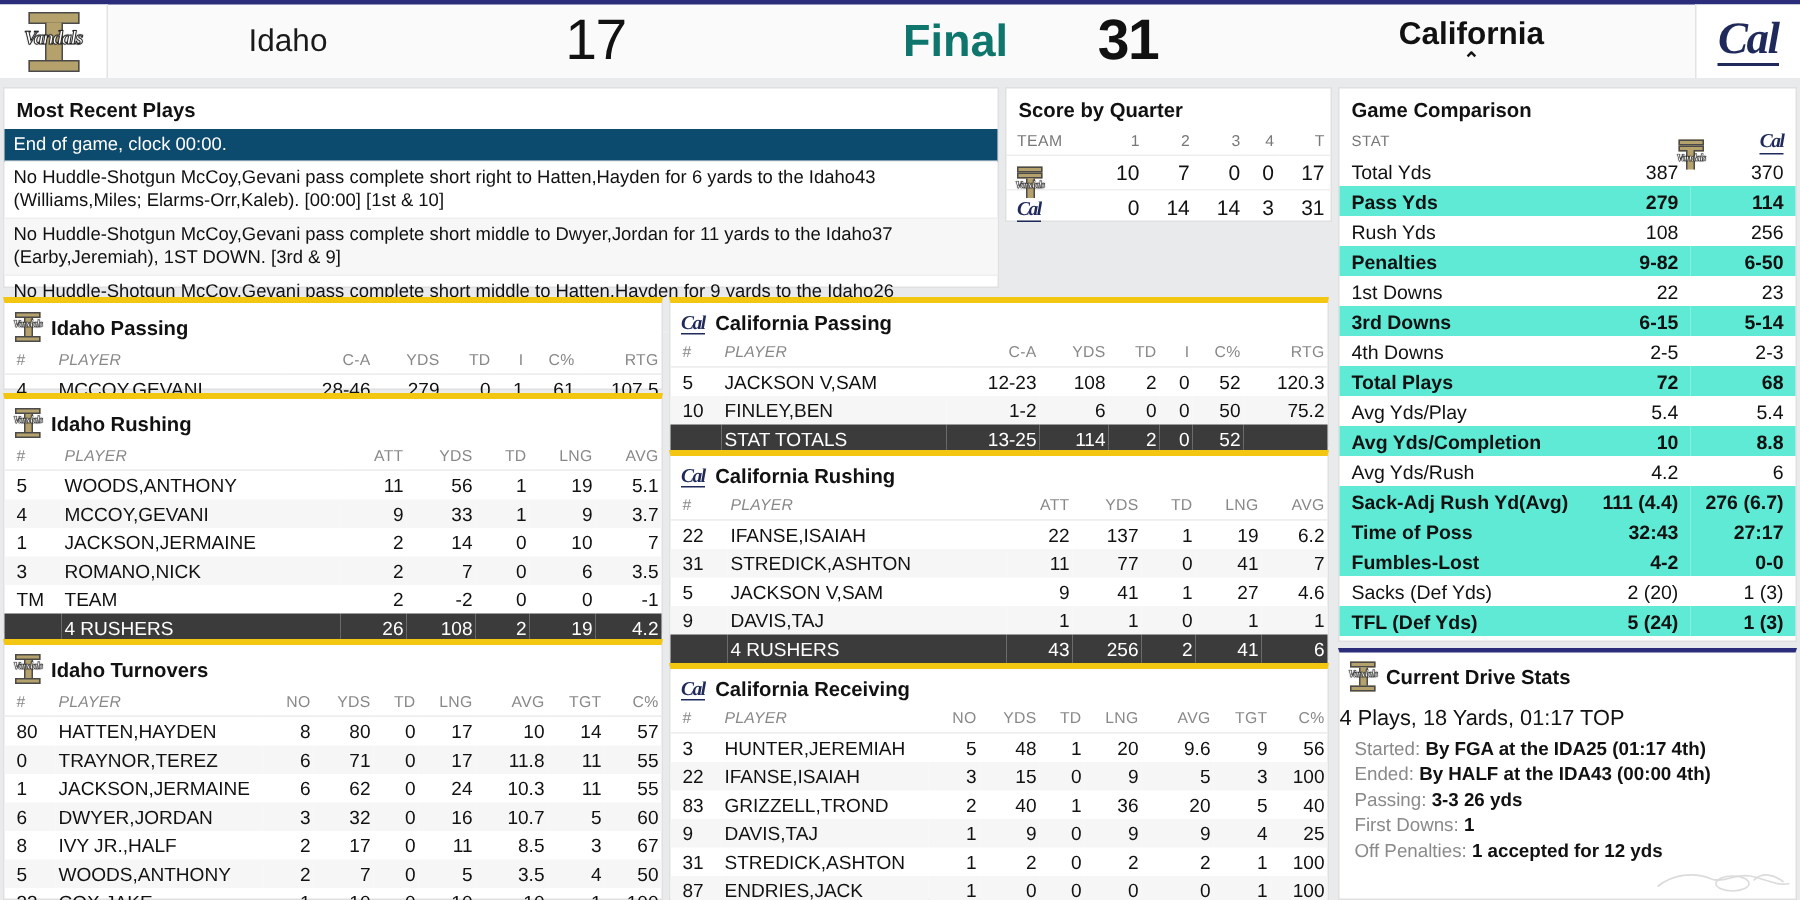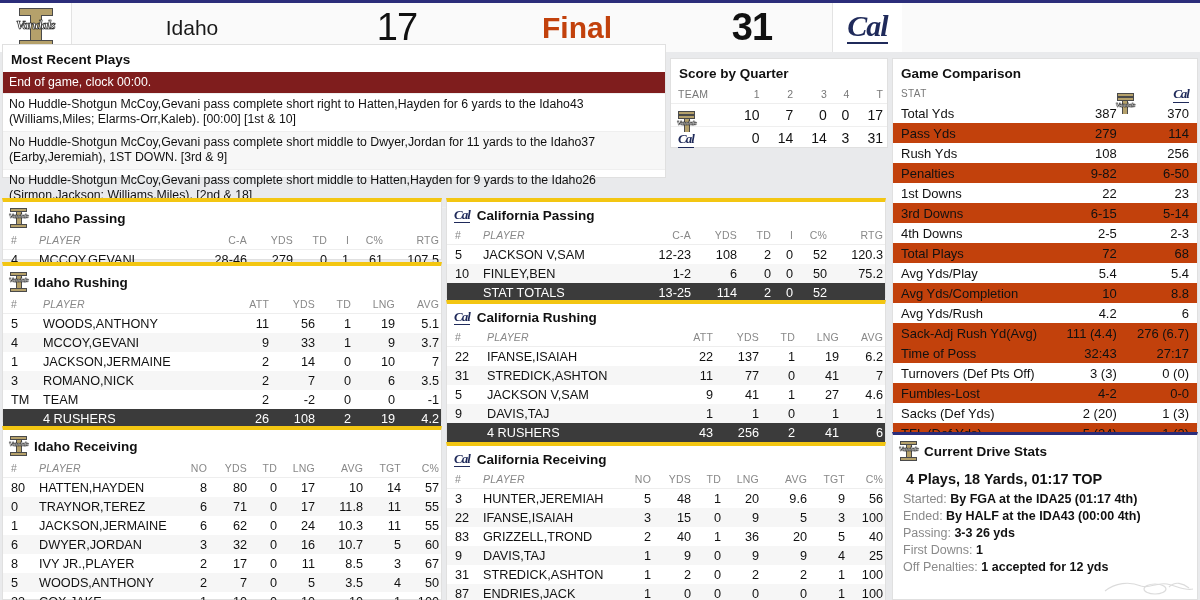--- a/index.html
+++ b/index.html
@@ -15,21 +15,21 @@
   .scorebar {
     position: absolute; left: 0; top: 0; width: 1200px; height: 52px;
     background: #fafafa;
     border-top: 3px solid #2b2d7a;
     display: flex; align-items: center;
   }
   .logo-box { width: 72px; height: 49px; display:flex; align-items:center; justify-content:center;
               background:#fff; border-right:1px solid #e3e3e3; flex: 0 0 72px; }
   .team-name-l { flex: 0 0 240px; text-align:center; font-size: 21px; color:#1a1a1a; }
   .score-l { flex: 0 0 170px; text-align:center; font-size: 38px; font-weight: 400; color:#111; letter-spacing:-1px;}
-  .status { flex: 0 0 190px; text-align:center; font-size: 30px; font-weight: 700; color:#c2410c; }
+  .status { flex: 0 0 190px; text-align:right; font-size: 30px; font-weight: 700; color:#0f766e; }
   .score-r { flex: 0 0 160px; text-align:center; font-size: 38px; font-weight: 700; color:#111; letter-spacing:-1px;}
   .team-name-r { flex: 1; text-align:center; font-size: 21px; font-weight:700; color:#111; position:relative; }
   .poss-caret { display:block; font-size: 13px; line-height: 8px; margin-top:1px; color:#111; font-weight:700;}
   .logo-box.right { border-right:none; border-left:1px solid #e3e3e3; flex: 0 0 70px;}
 
   
   .idaho-mark { position: relative; width: 34px; height: 40px; }
   .idaho-mark .bar-top, .idaho-mark .bar-bot {
     position:absolute; left:0; width:34px; height:8px; background:#b5a16b; border:1px solid #4a4a4a;
   }
@@ -53,50 +53,50 @@
 
   
   .card { position: absolute; background:#fff; border:1px solid #e0e0e0;
           box-shadow: 0 0 0 0 transparent; }
   .card.gold { border-top: 4px solid #f3c612; }
   .card.navy { border-top: 3px solid #2b2d7a; }
   .card-title { font-size: 13.5px; font-weight: 700; color:#111; padding: 7px 8px 5px 8px; }
   .card-title.with-logo { display:flex; align-items:center; gap:7px; padding: 6px 8px 4px 7px;}
 
   
-  #plays-card { left: 2px; top: 44px; width: 664px; height: 134px; }
+  #plays-card { left: 2px; top: 58px; width: 664px; height: 134px; }
   .play-row { font-size: 12.3px; color:#111; line-height: 15px; padding: 3px 6px 4px 6px;
               border-bottom: 1px solid #efefef; }
-  .play-row.highlight { background:#7f1d1d; color:#fff; font-weight:400; padding: 3px 6px; }
+  .play-row.highlight { background:#0c4a6e; color:#fff; font-weight:400; padding: 3px 6px; }
   .play-row.alt { background:#f7f7f7; }
 
   
   #sbq-card { left: 670px; top: 58px; width: 218px; height: 90px; }
   table.sbq { width:100%; border-collapse: collapse; font-size: 12.5px; }
   table.sbq th { font-size: 10.5px; color:#777; font-weight: 400; padding: 2px 4px 3px 4px;
                  text-align:right; border-bottom:1px solid #eee;}
   table.sbq th.lbl { text-align:left; padding-left:7px; letter-spacing:0.3px; }
   table.sbq td { padding: 3px 4px; text-align:right; font-size: 14px; color:#111; border-bottom:1px solid #efefef;}
   table.sbq td.lbl { text-align:left; padding-left:7px; }
   table.sbq tr:last-child td { border-bottom:none; }
 
   
   #gc-card { left: 892px; top: 58px; width: 306px; height: 370px; }
   table.gc { width: 100%; border-collapse: collapse; }
   table.gc th { font-size: 10px; color:#777; font-weight:400; padding: 1px 8px 3px 8px; text-align:right;}
   table.gc th.lbl { text-align:left; letter-spacing:0.4px;}
   table.gc td { font-size: 13px; color:#111; padding: 2.5px 8px; text-align:right; white-space:nowrap;}
   table.gc td.lbl { text-align:left; }
-  table.gc tr.alt td { background:#c2410c; }
+  table.gc tr.alt td { background:#5eead4;font-weight:bold; }
   .gc-logo-cell { text-align:right; padding-right:8px; }
   .gc-logo-inner { display:inline-block; }
 
   
   #drive-card { left: 892px; top: 432px; width: 306px; height: 168px; overflow:hidden; }
-  .drive-head { font-size: 14.5px; font-weight:700; color:#111; padding: 6px 10px 3px 13px; }
+  .drive-head { font-size: 14.5px; font-weight:400; color:#111; padding: 6px 10px 3px 0; }
   .drive-line { font-size: 12.5px; color:#111; padding: 1.5px 10px; }
   .drive-line .k { color:#8a8a8a; }
   .drive-line b { font-weight: 700; }
   .watermark { position:absolute; right: 2px; bottom: 2px; width: 92px; height: 20px;
                opacity: .35; pointer-events:none; }
 
   
   #id-pass  { left: 2px;   top: 198px; width: 440px; height: 62px; }
   #id-rush  { left: 2px;   top: 262px; width: 440px; height: 160px; }
   #id-recv  { left: 2px;   top: 426px; width: 440px; height: 174px; }
@@ -126,20 +126,24 @@
         <div class="bar-top"></div>
           <div class="stem"></div>
         <div class="wordmark">Vandals</div>
           <div class="bar-bot"></div>
       </div>
     </div>
     <div class="team-name-l">Idaho</div>
     <div class="score-l">17</div>
     <div class="status">Final</div>
     <div class="score-r">31</div>
+    <div class="team-name-r">
+      <span>California</span>
+      <span class="poss-caret">⌃</span>
+    </div>
     <div class="logo-box right">
       <div class="cal-mark">Cal</div>
     </div>
   </div>
 
   <div class="card" id="plays-card">
     <div class="card-title">Most Recent Plays</div>
     <div class="play-row highlight">End of game, clock 00:00.</div>
     <div class="play-row">No Huddle-Shotgun McCoy,Gevani pass complete short right to Hatten,Hayden for 6 yards to the Idaho43 (Williams,Miles; Elarms-Orr,Kaleb). [00:00] [1st &amp; 10]</div>
     <div class="play-row alt">No Huddle-Shotgun McCoy,Gevani pass complete short middle to Dwyer,Jordan for 11 yards to the Idaho37 (Earby,Jeremiah), 1ST DOWN. [3rd &amp; 9]</div>
@@ -265,25 +269,20 @@
           <tr class="alt">
             <td class="lbl">Sack-Adj Rush Yd(Avg)</td>
             <td>111 (4.4)</td>
             <td>276 (6.7)</td>
           </tr>
           <tr class="alt">
             <td class="lbl">Time of Poss</td>
             <td>32:43</td>
             <td>27:17</td>
           </tr>
-          <tr>
-            <td class="lbl">Turnovers (Def Pts Off)</td>
-            <td>3 (3)</td>
-            <td>0 (0)</td>
-          </tr>
           <tr class="alt">
             <td class="lbl">Fumbles-Lost</td>
             <td>4-2</td>
             <td>0-0</td>
           </tr>
           <tr>
             <td class="lbl">Sacks (Def Yds)</td>
             <td>2 (20)</td>
             <td>1 (3)</td>
           </tr>
@@ -460,21 +459,21 @@
   </div>
 
   <div class="card gold" id="id-recv">
     <div class="card-title with-logo">
       <span class="idaho-mark sm">
         <span class="bar-top"></span>
           <span class="stem"></span>
         <span class="wordmark">Vandals</span>
           <span class="bar-bot"></span>
       </span>
-      <span>Idaho Receiving</span>
+      <span>Idaho Turnovers</span>
     </div>
     <table class="st recv-tbl">
       <colgroup>
           <col style="width:34px">
           <col>
           <col style="width:34px">
           <col style="width:40px">
                 <col style="width:30px">
           <col style="width:38px">
           <col style="width:48px">
@@ -534,21 +533,21 @@
             <td>3</td>
             <td>32</td>
             <td>0</td>
             <td>16</td>
             <td>10.7</td>
             <td>5</td>
             <td>60</td>
           </tr>
           <tr>
             <td class="num">8</td>
-            <td class="nm">IVY JR.,PLAYER</td>
+            <td class="nm">IVY JR.,HALF</td>
             <td>2</td>
             <td>17</td>
             <td>0</td>
             <td>11</td>
             <td>8.5</td>
             <td>3</td>
             <td>67</td>
           </tr>
           <tr class="alt">
             <td class="num">5</td>

